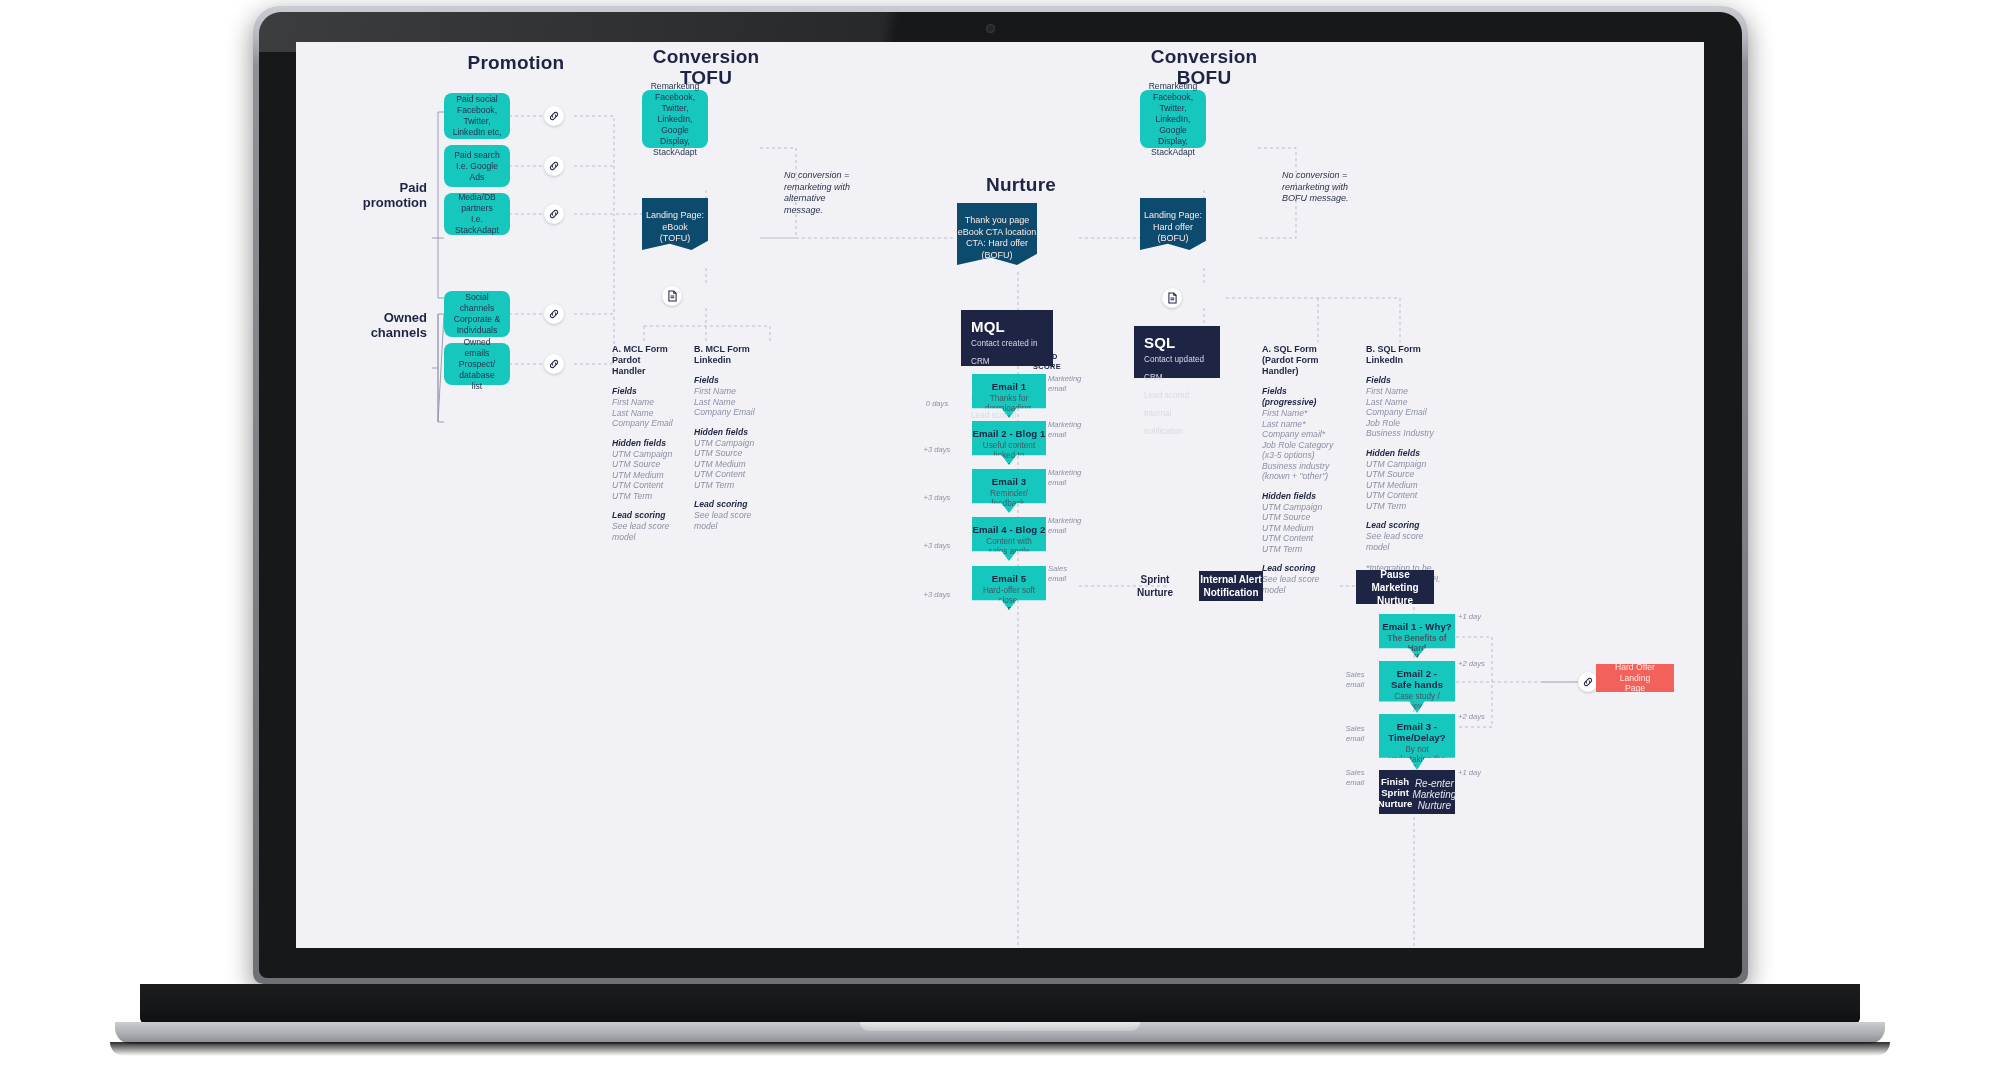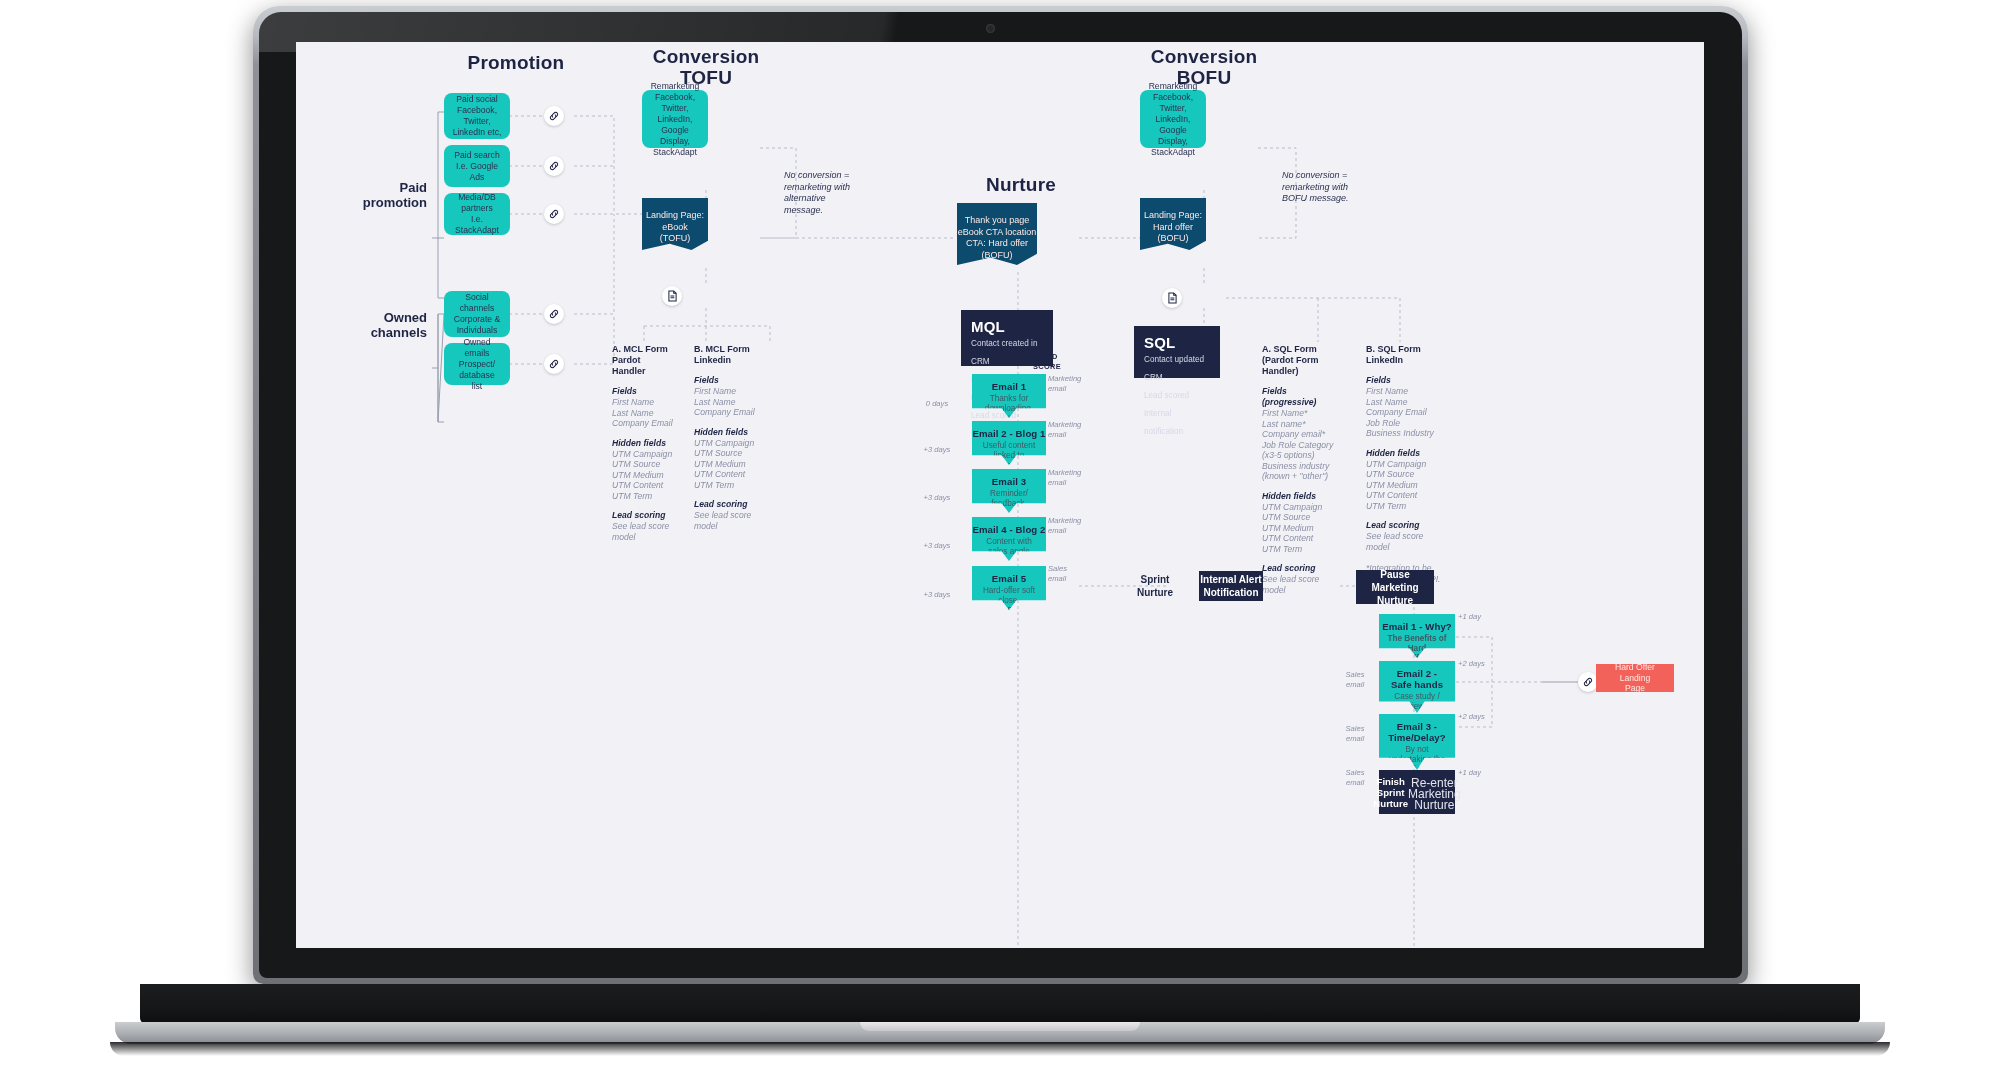--- a/index.html
+++ b/index.html
@@ -513,21 +513,21 @@
         <div class="esub" style="white-space:pre-line;">By not undertaking the
 Hard Offer you're missing
 out...</div>
       </div>
       <div class="small-gray" style="left:1162px; top:670px; width:40px; text-align:left;">+2 days</div>
       <div class="small-gray" style="left:1040px; top:682px; width:38px; white-space:pre-line;">Sales
 email</div>
 
       <div class="navy-box" style="left:1083px; top:728px; width:76px; height:44px; display:flex; flex-direction:row; align-items:center; justify-content:center; text-align:center;">
         <div style="font-size:9.6px; font-weight:bold; color:#fff;">Finish Sprint Nurture</div>
-        <div style="font-size:12px; line-height:11px; color:#e3e5ee; margin-top:5px; white-space:pre-line;">Re-enter
+        <div style="font-size:10px; line-height:11px; color:#e3e5ee; margin-top:5px; white-space:pre-line;font-style:italic;">Re-enter
 Marketing Nurture</div>
       </div>
       <div class="small-gray" style="left:1162px; top:726px; width:40px; text-align:left;">+1 day</div>
       <div class="small-gray" style="left:1040px; top:726px; width:38px; white-space:pre-line;">Sales
 email</div>
 
       <div class="chip" style="left:1282px; top:630px;">
         <svg width="12" height="12" viewBox="0 0 24 24" fill="none" stroke="#1e2444" stroke-width="2.1" stroke-linecap="round">
             <path d="M9.5 14.5a4 4 0 0 1 0-5.6l2.6-2.6a4 4 0 1 1 5.6 5.6l-1.3 1.3"></path>
             <path d="M14.5 9.5a4 4 0 0 1 0 5.6l-2.6 2.6a4 4 0 1 1-5.6-5.6l1.3-1.3"></path>

